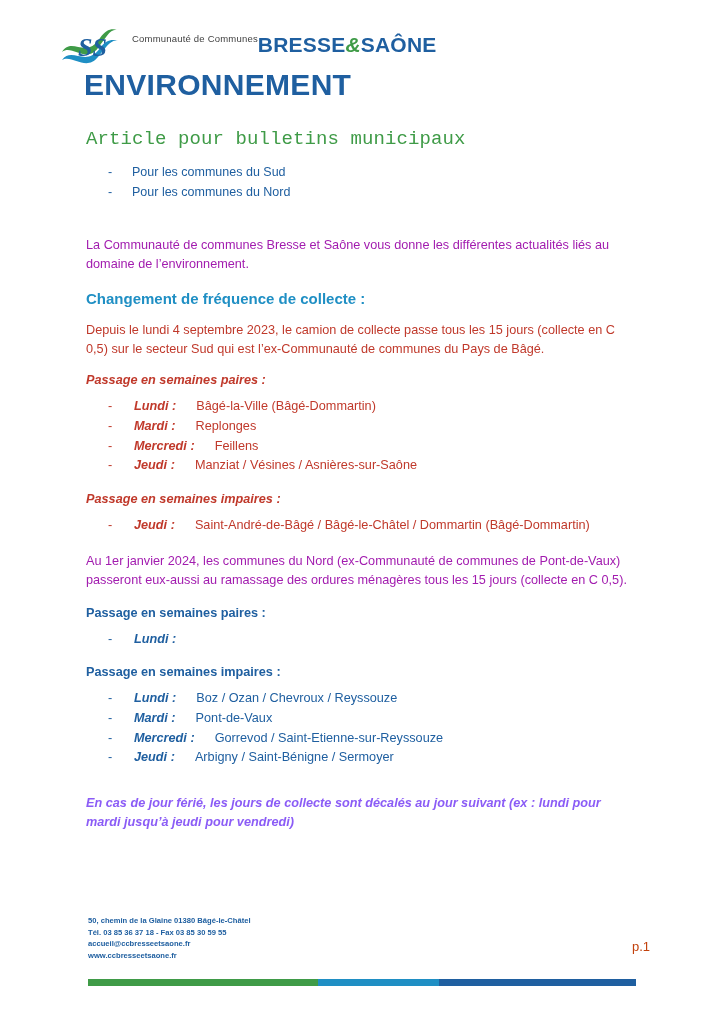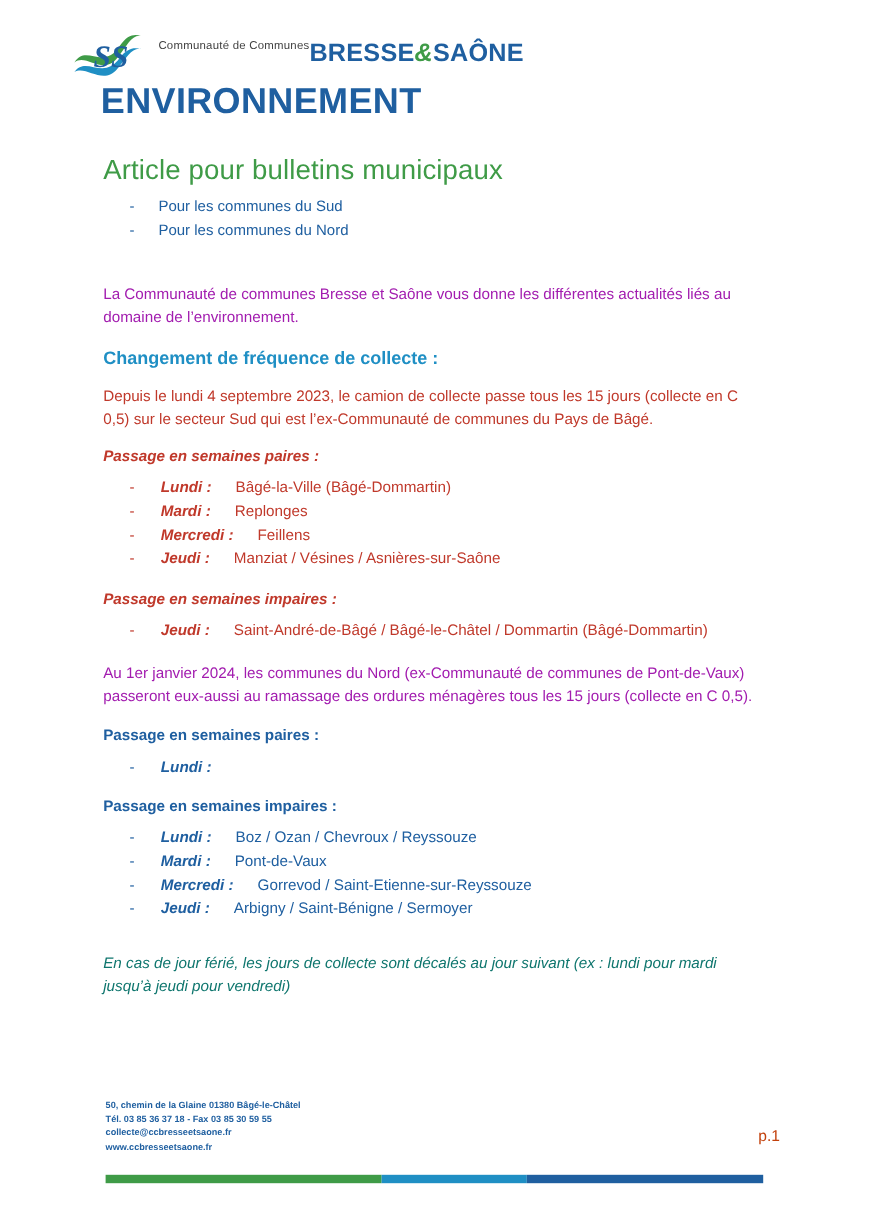--- a/index.html
+++ b/index.html
@@ -66,23 +66,24 @@
     left: 84px;
     font-size: 30px;
     font-weight: bold;
     color: #1f5fa0;
     letter-spacing: .3px;
   }
   .subtitle {
     position: absolute;
     top: 128px;
     left: 86px;
-    font-size: 23px;
+    font-size: 19px;
     color: #3f9b47;
     letter-spacing: .1px;
+    font-family: Liberation Mono, monospace;
   }
   .intro-list {
     position: absolute;
     top: 165px;
     left: 108px;
     font-size: 12.5px;
     color: #1f5fa0;
   }
   .intro-list .li {
     display: flex;
@@ -142,23 +143,23 @@
   ul.daylist.blue li { color: #1f5fa0; }
   ul.daylist li .dash { width: 6px; flex: none; }
   ul.daylist li .day {
     font-weight: bold;
     font-style: italic;
     white-space: nowrap;
   }
   .closing {
     margin-top: 26px;
     font-size: 12.7px;
-    font-weight: normal;
+    font-weight: bold;
     font-style: italic;
-    color: #0f766e;
+    color: #8b5cf6;
     line-height: 1.5;
   }
   
   .footer-text {
     position: absolute;
     left: 88px;
     bottom: 62px;
     font-size: 7.6px;
     line-height: 1.55;
     color: #1f5fa0;
@@ -292,21 +293,21 @@
         <span>Arbigny / Saint-Bénigne / Sermoyer</span>
       </li>
     </ul>
 
     <div class="closing">En cas de jour férié, les jours de collecte sont décalés au jour suivant (ex : lundi pour mardi jusqu’à jeudi pour vendredi)</div>
   </div>
 
   <div class="footer-text">
     <div>50, chemin de la Glaine 01380 Bâgé-le-Châtel</div>
     <div>Tél. 03 85 36 37 18 - Fax 03 85 30 59 55</div>
-    <div>collecte@ccbresseetsaone.fr</div>
+    <div>accueil@ccbresseetsaone.fr</div>
     <div>www.ccbresseetsaone.fr</div>
   </div>
   <div class="page-num">p.1</div>
   <div class="footer-bar">
     <div class="seg-green"></div>
     <div class="seg-blue"></div>
     <div class="seg-dark"></div>
   </div>
 
 </div>

